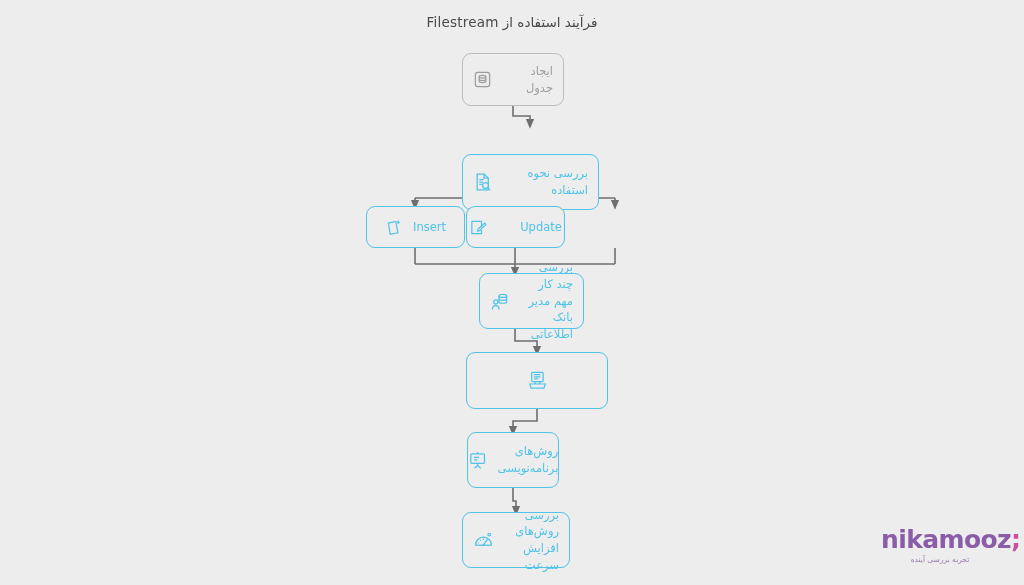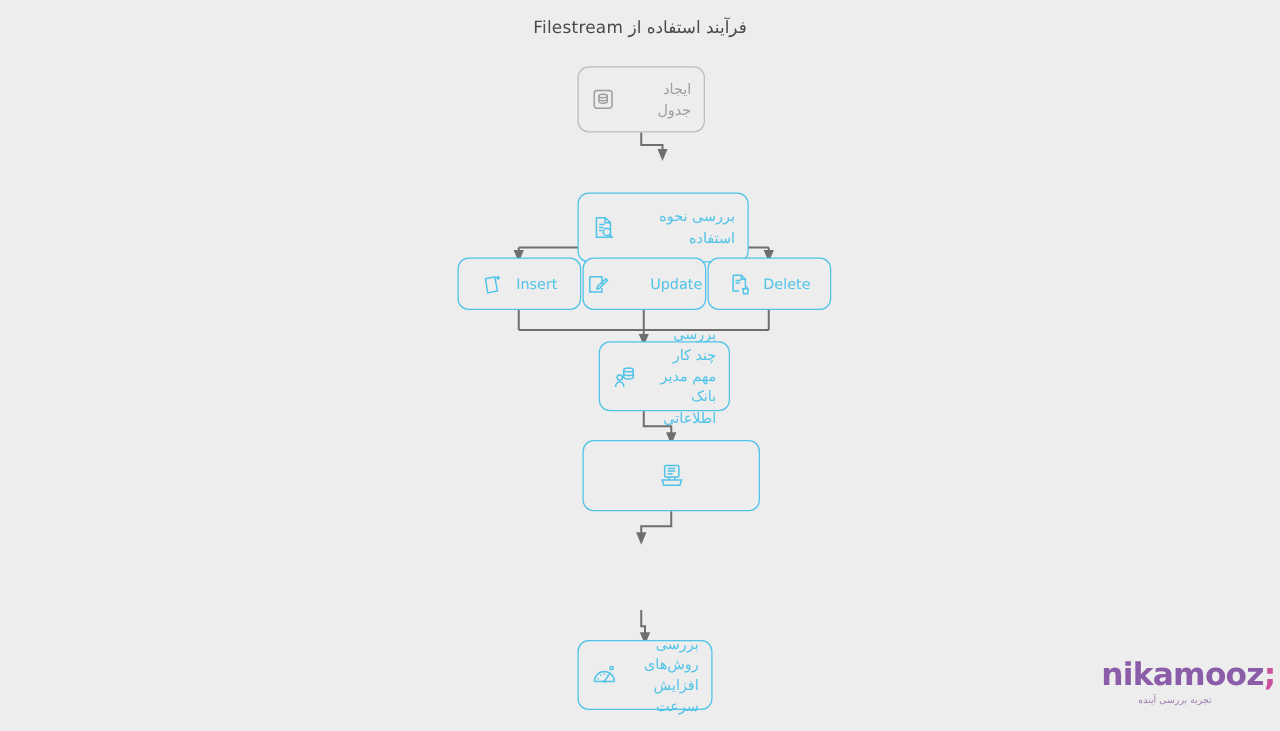--- a/index.html
+++ b/index.html
@@ -181,31 +181,20 @@
   <div class="node ltr-label" style="left:466px; top:206px; width:99px; height:42px;gap:32px;">
     <span class="ico">
       <svg width="19" height="19" viewBox="0 0 24 24" fill="none" stroke="#4fc3e8" stroke-width="1.5">
         <path d="M3.6,4.2 h12.2 v7.6 M3.6,4.2 v15.6 h12.2 v-4.2"></path>
         <path d="M19.8,6.4 L21.4,8 L13.4,16 L10.8,16.6 L11.4,14 z"></path>
       </svg>
     </span>
     <span class="label">Update</span>
   </div>
 
-  <div class="node ltr-label" style="left:566px; top:206px; width:99px; height:42px;">
-    <span class="ico">
-      <svg width="19" height="19" viewBox="0 0 24 24" fill="none" stroke="#4fc3e8" stroke-width="1.5">
-        <path d="M4.4,2.8 h8.4 L16.8,6.8 V14 M4.4,2.8 V18.6 h6"></path>
-        <path d="M12.6,3 v3.9 h4.1"></path>
-        <path d="M6.8,8 h5.4 M6.8,10.6 h4.4"></path>
-        <path d="M13.4,16.4 h6.4 M14.4,16.4 l0.6,5 h4.2 l0.6,-5 M16,14.6 h2.2 v1.8"></path>
-      </svg>
-    </span>
-    <span class="label">Delete</span>
-  </div>
 
   <div class="node" style="left:479px; top:273px; width:105px; height:56px;">
     <span class="ico">
       <svg width="21" height="21" viewBox="0 0 24 24" fill="none" stroke="#4fc3e8" stroke-width="1.4">
         <ellipse cx="14.6" cy="5.6" rx="4.4" ry="1.8"></ellipse>
         <path d="M10.2,5.6 v6.6 c0,1 1.97,1.8 4.4,1.8 s4.4,-0.8 4.4,-1.8 V5.6"></path>
         <path d="M10.2,8.9 c0,1 1.97,1.8 4.4,1.8 s4.4,-0.8 4.4,-1.8"></path>
         <circle cx="6.6" cy="12.6" r="2.4"></circle>
         <path d="M2.8,21.2 c0,-2.8 1.7,-4.6 3.8,-4.6 s3.8,1.8 3.8,4.6"></path>
       </svg>
@@ -219,20 +208,32 @@
     <span class="ico">
       <svg width="21" height="21" viewBox="0 0 24 24" fill="none" stroke="#4fc3e8" stroke-width="1.4">
         <rect x="5.4" y="2.8" width="13" height="10.4" rx="1"></rect>
         <path d="M8.2,5.4 h7 M8.2,7.8 h7 M8.2,10.2 h4.4"></path>
         <path d="M3.2,16 h17.6 l-1.4,4.8 H4.6 z"></path>
         <path d="M9.4,13.2 v2.8 M14.6,13.2 v2.8"></path>
       </svg>
     </span>
   </div>
 
+  <div class="node" style="left:467px; top:432px; width:92px; height:56px;">
+    <span class="ico">
+      <svg width="21" height="21" viewBox="0 0 24 24" fill="none" stroke="#4fc3e8" stroke-width="1.4">
+        <rect x="3.2" y="4.4" width="15.6" height="11" rx="1"></rect>
+        <path d="M11,2.2 v2.2"></path>
+        <path d="M11,15.4 v2.4 M11,17.8 l-3.6,3 M11,17.8 l3.6,3"></path>
+        <path d="M6.8,8.4 h6 M6.8,11.4 h4"></path>
+      </svg>
+    </span>
+    <span class="label">روش‌های
+برنامه‌نویسی</span>
+  </div>
 
   <div class="node" style="left:462px; top:512px; width:108px; height:56px;">
     <span class="ico">
       <svg width="21" height="21" viewBox="0 0 24 24" fill="none" stroke="#4fc3e8" stroke-width="1.4">
         <path d="M2.8,17.4 a9.2,9.2 0 0 1 18.4,0"></path>
         <path d="M2.8,17.4 h18.4"></path>
         <path d="M12,17 L16.6,10.6"></path>
         <circle cx="12" cy="17.2" r="1.2" fill="#4fc3e8" stroke="none"></circle>
         <path d="M5.6,14.6 l1.1,0.5 M8.2,11.2 l0.8,0.9 M12,9.8 v1.3 M15.8,11.2 l-0.8,0.9"></path>
         <circle cx="18.6" cy="5.2" r="1.5"></circle>

